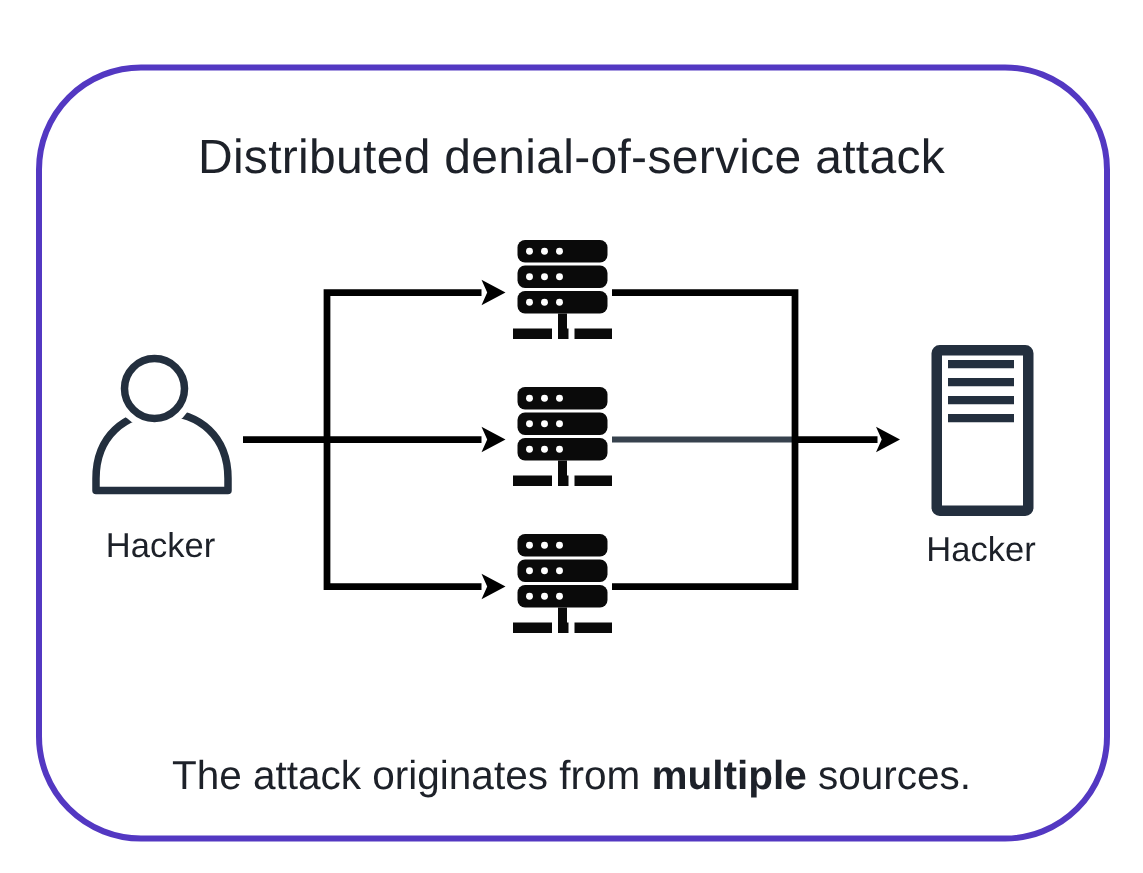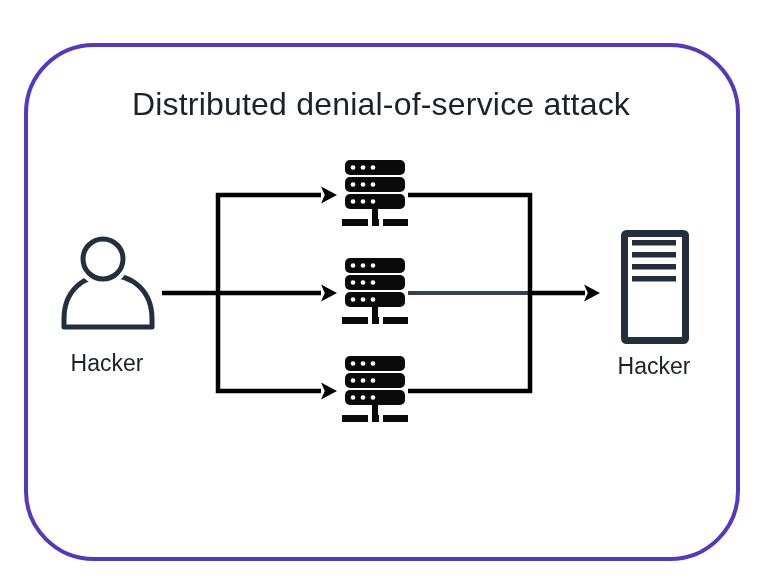--- a/index.html
+++ b/index.html
@@ -119,14 +119,15 @@
       <rect class="tower-bar" x="632" y="228" width="44" height="5.5"></rect>
       <rect class="tower-bar" x="632" y="240" width="44" height="5.5"></rect>
       <rect class="tower-bar" x="632" y="252" width="44" height="5.5"></rect>
       <rect class="tower-bar" x="632" y="264" width="44" height="5.5"></rect>
     </g>
   </svg>
 
   <div class="node-label label-hacker">Hacker</div>
   <div class="node-label label-target">Hacker</div>
 
+  <div class="caption"><span>The attack originates from </span><span class="em">multiple</span><span> sources.</span></div>
 
 </div>
 
 </body></html>

